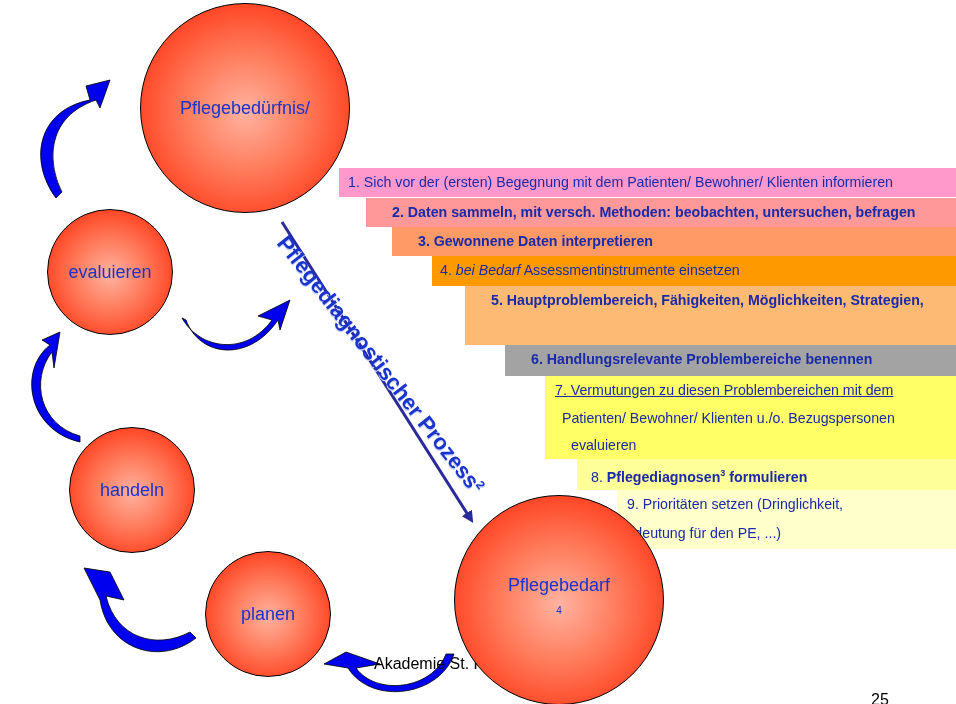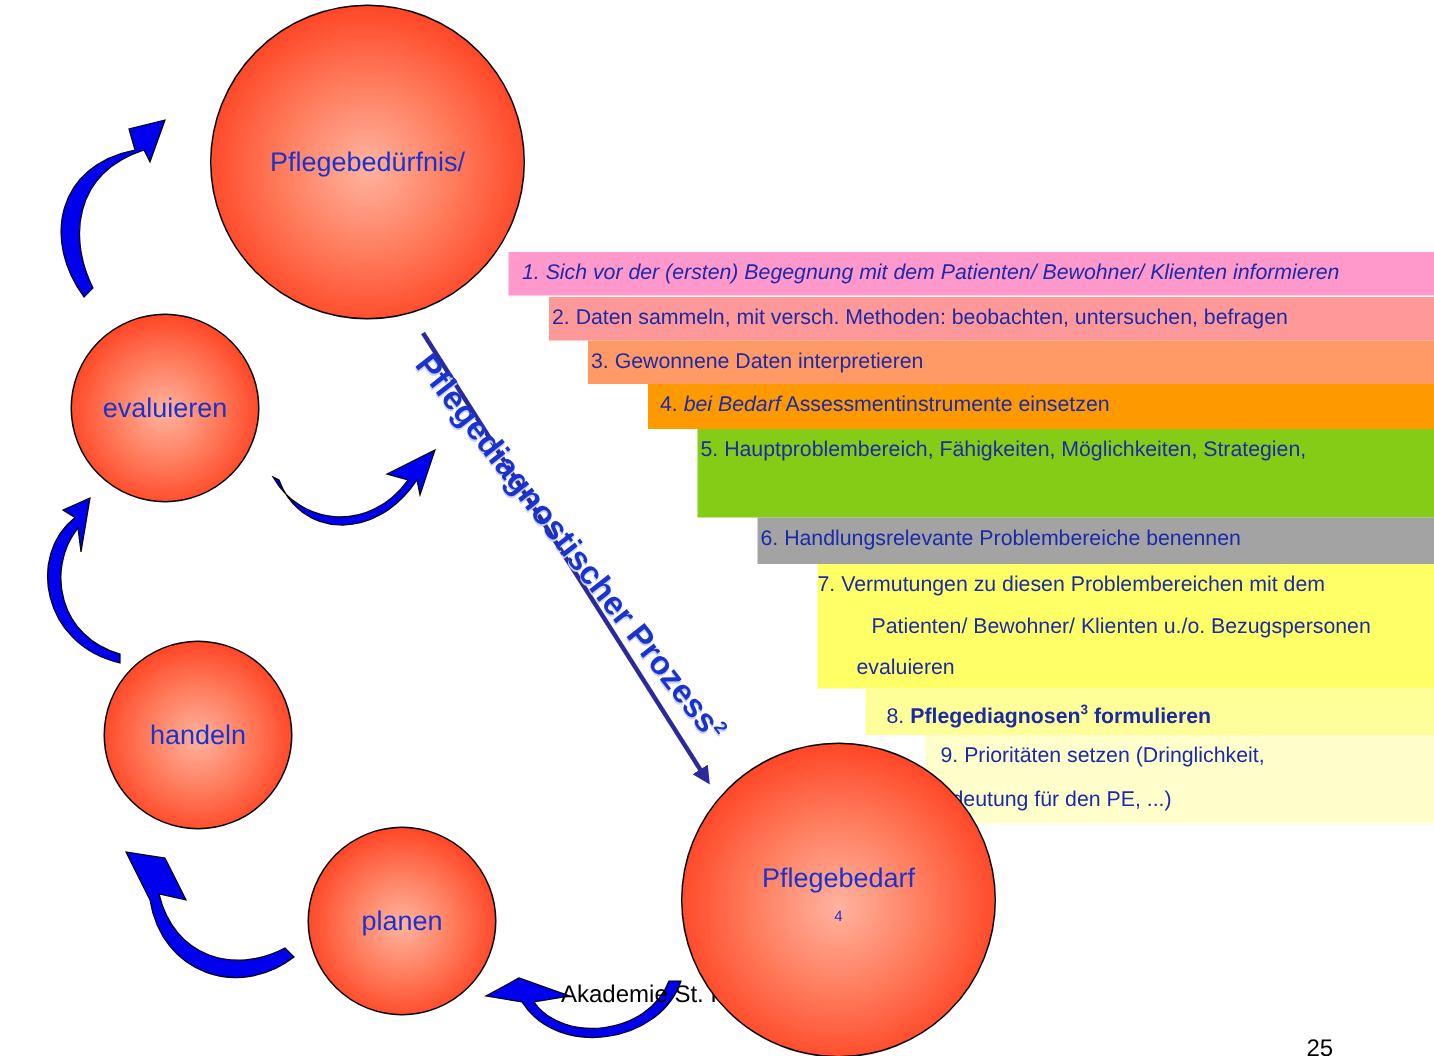--- a/index.html
+++ b/index.html
@@ -8,21 +8,21 @@
   .circle { position:absolute; border-radius:50%; border:1.5px solid #000;
             background: radial-gradient(circle at 50% 52%, #ffb3a0 0%, #ff7a5a 40%, #ff3a1a 80%, #f02a10 100%);
             display:flex; align-items:center; justify-content:center; text-align:center;
             color:#1a33cc; font-weight:normal; box-sizing:border-box; }
   .circle span { display:block; }
   .circle sup { font-size:10px; vertical-align:super; line-height:0; }
   .c-big { width:210px; height:210px; font-size:18px; line-height:30px; }
   .c-small { width:126px; height:126px; font-size:18px; }
   .bar { position:absolute; right:0; color:#1a2aa8; font-size:14.2px; box-sizing:border-box; }
   .bar .line { display:block; height:29px; line-height:29px; white-space:nowrap; }
-  .bar .indent { padding-left:2px; }
+  .bar .indent { padding-left:26px;font-weight:bold; }
   .bar .right { padding-right:8px; }
   .footer { position:absolute; font-size:16px; color:#000; }
   svg.overlay { position:absolute; left:0; top:0; }
   .diag-label { position:absolute; left:380px; top:365px; transform-origin:center; transform: translate(-50%,-50%) rotate(52deg);
                 color:#1a33cc; font-weight:bold; font-size:22px; white-space:nowrap;
                 text-shadow: 1px 1px 0 #c8d0ff; }
   .diag-label sup { font-size:12px; }
 </style>
 </head>
 <body>
@@ -41,40 +41,40 @@
   <path d="M196,638 C160,666 108,650 100,600 L84,568 L110,572 L124,600 L106,596 C116,638 156,650 190,632 Z" fill="#0000ee" stroke="#000" stroke-width="0.8"></path>
 
   <path d="M454,654 C440,696 372,706 348,668 L324,664 L346,652 L380,664 L356,668 C376,696 432,690 446,654 Z" fill="#0000ee" stroke="#000" stroke-width="0.8"></path>
 
   <path d="M182,318 C200,350 246,356 272,320 L258,316 L290,300 L280,330 L278,320 C250,362 200,358 186,320 Z" fill="#0000ee" stroke="#000" stroke-width="0.8"></path>
 
   <line x1="282" y1="222" x2="470" y2="518" stroke="#2a2a9a" stroke-width="3" marker-end="url(#ah)"></line>
 </svg>
 
 <div class="bar" style="left:339px; top:168px; background:#ff99cc;">
-  <span class="line" style="padding-left:9px;font-style:italic;">1. Sich vor der (ersten) Begegnung mit dem Patienten/ Bewohner/ Klienten informieren</span>
+  <span class="line" style="padding-left:9px;">1. Sich vor der (ersten) Begegnung mit dem Patienten/ Bewohner/ Klienten informieren</span>
 </div>
 <div class="bar" style="left:366px; top:198px; height:29px; background:#ff9999;">
   <span class="line indent">2. Daten sammeln, mit versch. Methoden: beobachten, untersuchen, befragen</span>
 </div>
 <div class="bar" style="left:392px; top:227px; height:29px; background:#ff9966;">
   <span class="line indent">3. Gewonnene Daten interpretieren</span>
 </div>
 <div class="bar" style="left:432px; top:256px; height:30px; background:#ff9900;">
   <span class="line" style="padding-left:8px;"><span>4.</span> <i>bei Bedarf</i><span> Assessmentinstrumente einsetzen</span></span>
 </div>
-<div class="bar" style="left:465px; top:286px; height:59px; background:#84cc16;">
+<div class="bar" style="left:465px; top:286px; height:59px; background:#fdba74;">
   <span class="line indent">5. Hauptproblembereich, Fähigkeiten, Möglichkeiten, Strategien,</span>
 </div>
 <div class="bar" style="left:505px; top:345px; height:31px; background:#a3a3a3;">
   <span class="line indent">6. Handlungsrelevante Problembereiche benennen</span>
 </div>
 <div class="bar" style="left:545px; top:376px; height:83px; background:#ffff66;">
-  <span class="line" style="height:28px; line-height:28px;">7. Vermutungen zu diesen Problembereichen mit dem</span>
-  <span class="line" style="padding-left:36px; height:28px; line-height:28px;">Patienten/ Bewohner/ Klienten u./o. Bezugspersonen</span>
+  <span class="line" style="padding-left:10px; height:28px; line-height:28px;text-decoration:underline;">7. Vermutungen zu diesen Problembereichen mit dem</span>
+  <span class="line" style="padding-left:17px; height:28px; line-height:28px;">Patienten/ Bewohner/ Klienten u./o. Bezugspersonen</span>
   <span class="line" style="padding-left:26px; height:27px; line-height:27px;">evaluieren</span>
 </div>
 <div class="bar" style="left:577px; top:459px; height:31px; background:#ffff99;">
   <span class="line" style="padding-left:14px;"><span>8.</span> <b>Pflegediagnosen</b><b><sup style="font-size:9px;">3</sup></b><b> formulieren</b></span>
 </div>
 <div class="bar" style="left:617px; top:490px; height:59px; background:#ffffcc;">
   <span class="line" style="padding-left:10px;">9. Prioritäten setzen (Dringlichkeit,</span>
   <span class="line right">Bedeutung für den PE, ...)</span>
 </div>
 

